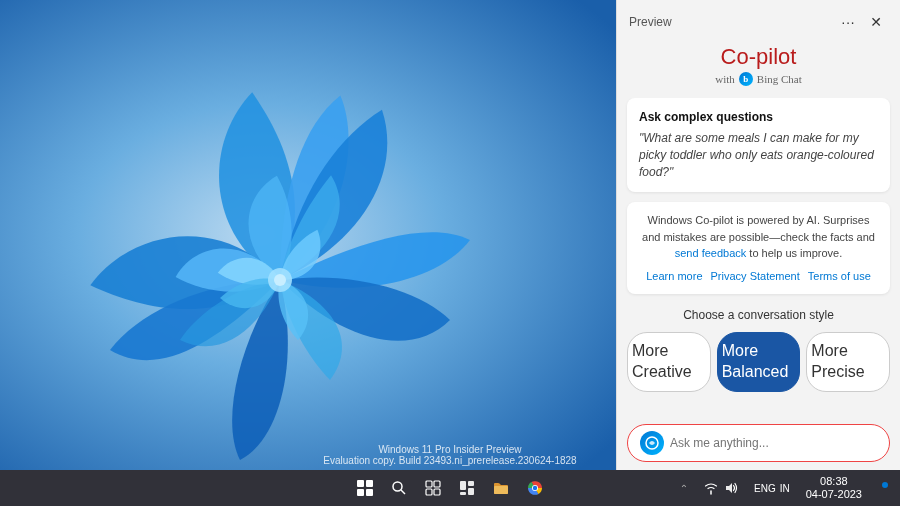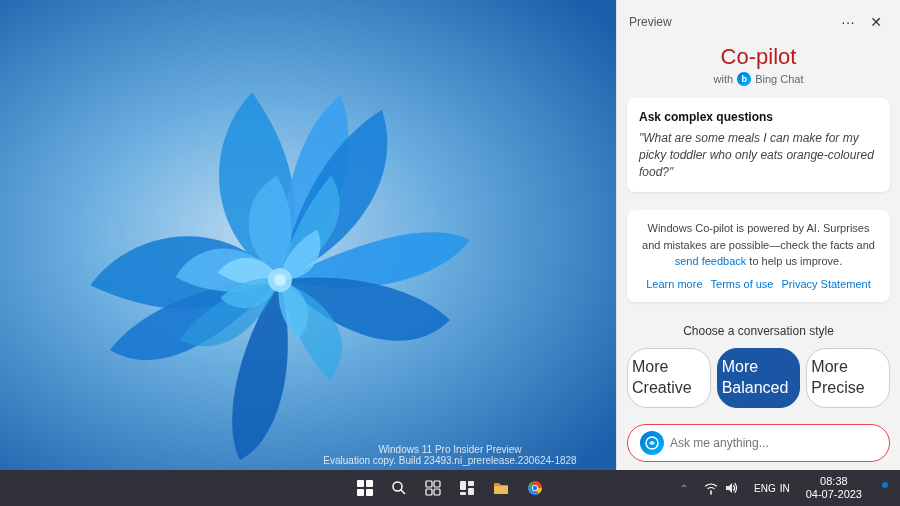--- a/index.html
+++ b/index.html
@@ -184,20 +184,21 @@
       color: #b91c1c;
     }
 
     #copilot-subtitle {
       display: flex;
       align-items: center;
       gap: 4px;
       font-size: 11px;
       color: #666;
       margin-top: 2px;
+      font-family: Liberation Serif, serif;
     }
 
     .bing-logo-small {
       width: 14px;
       height: 14px;
       background: linear-gradient(135deg, #0078d4, #00b4ff);
       border-radius: 50%;
       display: inline-block;
       font-size: 9px;
       color: white;
@@ -206,21 +207,21 @@
       justify-content: center;
       font-weight: bold;
     }
 
     #copilot-body {
       flex: 1;
       overflow-y: auto;
       padding: 0 10px;
       display: flex;
       flex-direction: column;
-      gap: 18px;
+      gap: 10px;
     }
 
     .info-card {
       background: white;
       border-radius: 8px;
       padding: 12px;
       font-size: 12px;
       color: #333;
       box-shadow: 0 1px 3px rgba(0,0,0,0.08);
     }
@@ -442,22 +443,22 @@
     </div>
 
     <div class="ai-notice">
       <span>
         Windows Co-pilot is powered by AI. Surprises and mistakes are possible—check the facts and
         <a>send feedback</a>
         to help us improve.
       </span>
       <div class="ai-notice-links">
         <a>Learn more</a>
+        <a>Privacy Statement</a>
         <a>Terms of use</a>
-        <a>Privacy Statement</a>
       </div>
     </div>
 
     <div id="conversation-style">
       <div id="style-title">Choose a conversation style</div>
       <div id="style-buttons">
         <button class="style-btn">More<br>Creative</button>
         <button class="style-btn active">More<br>Balanced</button>
         <button class="style-btn">More<br>Precise</button>
       </div>

